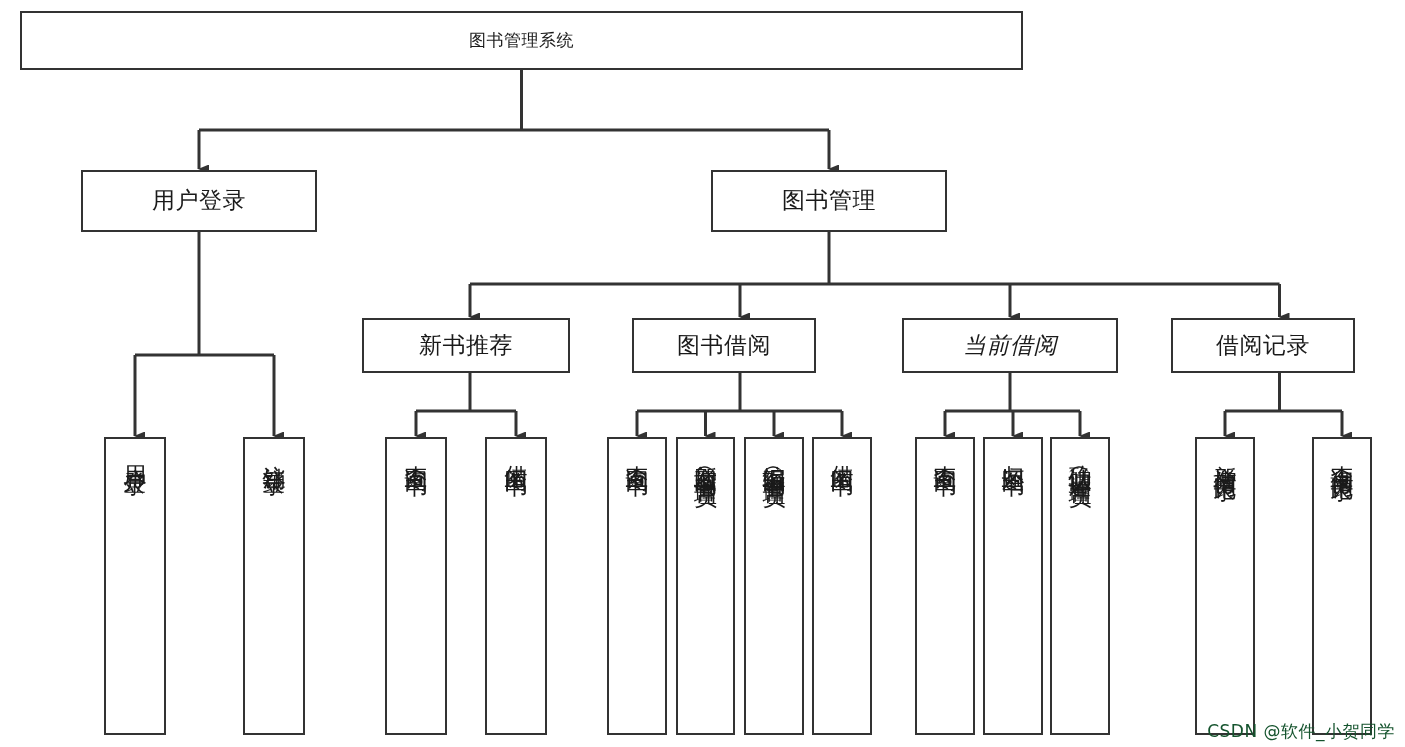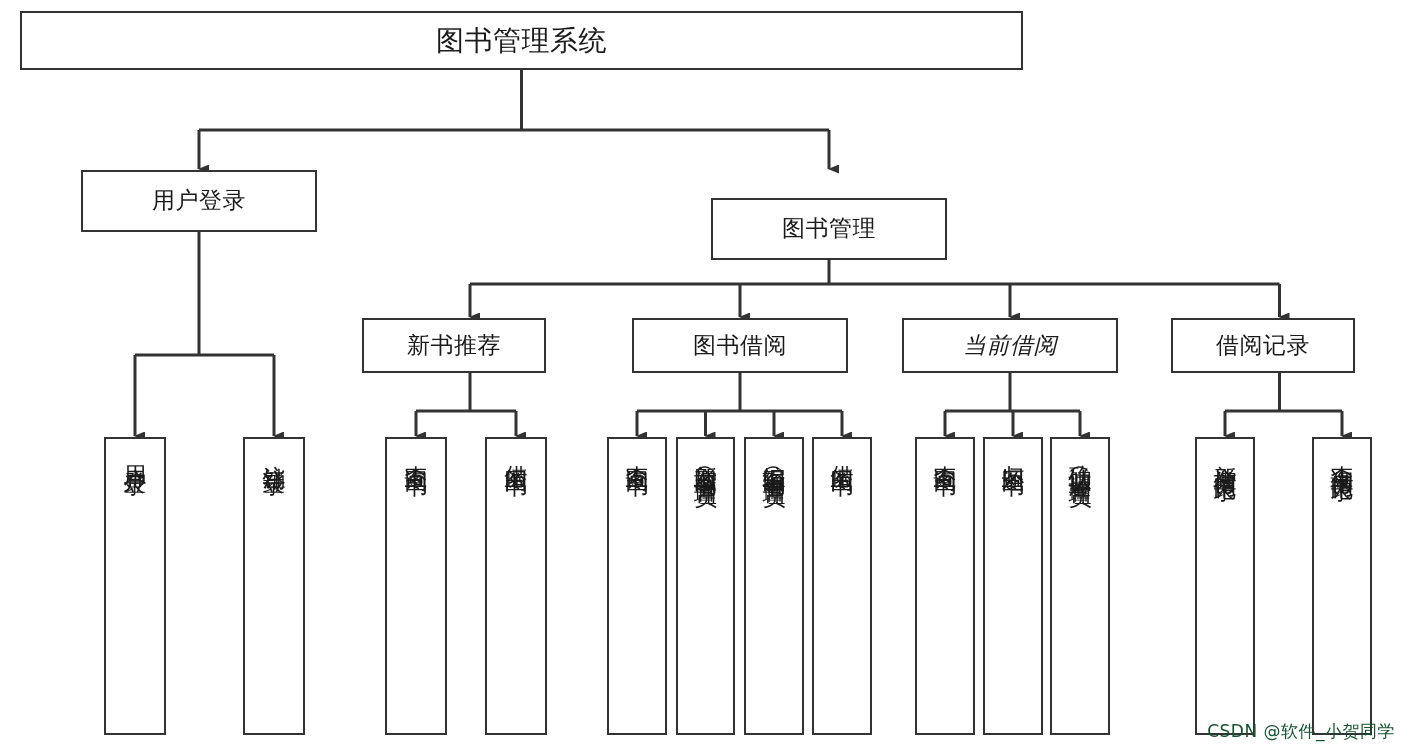--- a/index.html
+++ b/index.html
@@ -52,21 +52,21 @@
   }
   .node.vertical .node-label {
     writing-mode: vertical-rl;
     text-orientation: upright;
     font-size: 23px;
     letter-spacing: 3px;
     line-height: 1;
     white-space: pre;
   }
   .node.root .node-label {
-    font-size: 28px;
+    font-size: 17px;
   }
   #watermark {
     position: absolute;
     right: 10px;
     bottom: 4px;
     font-size: 17px;
     color: #14532d;
     letter-spacing: 0.5px;
     white-space: nowrap;
     pointer-events: none;
@@ -122,29 +122,29 @@
   </svg>
 
   <div class="node root horizontal" style="left: 20px; top: 11px; width: 1003px; height: 59px;">
     <span class="node-label">图书管理系统</span>
   </div>
 
   <div class="node horizontal" style="left: 81px; top: 170px; width: 236px; height: 62px;">
     <span class="node-label">用户登录</span>
   </div>
 
-  <div class="node horizontal" style="left: 711px; top: 170px; width: 236px; height: 62px; margin-top: 28px;">
+  <div class="node horizontal" style="left: 711px; top: 170px; width: 236px; height: 62px;">
     <span class="node-label">图书管理</span>
   </div>
 
-  <div class="node horizontal" style="left: 362px; top: 318px; width: 184px; height: 55px;">
+  <div class="node horizontal" style="left: 362px; top: 318px; width: 208px; height: 55px;">
     <span class="node-label">新书推荐</span>
   </div>
 
-  <div class="node horizontal" style="left: 632px; top: 318px; width: 216px; height: 55px;">
+  <div class="node horizontal" style="left: 632px; top: 318px; width: 184px; height: 55px;">
     <span class="node-label">图书借阅</span>
   </div>
 
   <div class="node horizontal" style="left: 902px; top: 318px; width: 216px; height: 55px; font-style: italic;">
     <span class="node-label">当前借阅</span>
   </div>
 
   <div class="node horizontal" style="left: 1171px; top: 318px; width: 184px; height: 55px;">
     <span class="node-label">借阅记录</span>
   </div>

